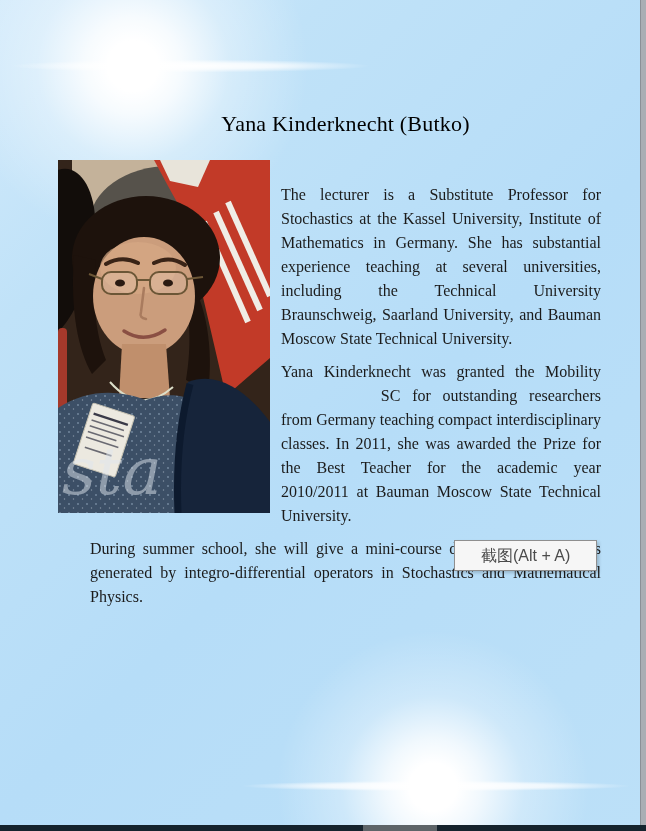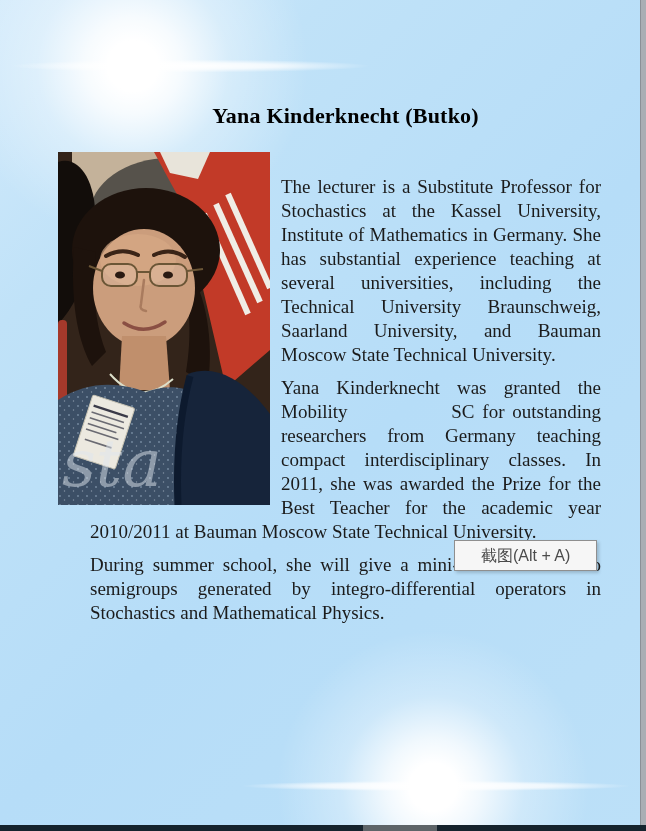--- a/index.html
+++ b/index.html
@@ -38,35 +38,35 @@
     background: radial-gradient(ellipse 50% 50% at 55% 50%,
       rgba(255,255,255,0.98) 0%, rgba(255,255,255,0.7) 45%,
       rgba(255,255,255,0) 75%);
   }
   .content {
     position: absolute;
     left: 90px; top: 103px; width: 511px;
     color: #1b1b1b;
   }
   .page-title {
-    margin: 0 0 46px 0;
+    margin: 8px 0 46px 0;
     font-size: 22px; line-height: 26px;
-    font-weight: bold; text-align: center; color: #000;
+    font-weight: normal; text-align: center; color: #000;
     letter-spacing: 0.2px;
   }
   .photo-wrap {
     float: left;
     width: 212px; height: 353px;
     margin: -23px 11px 8px -32px;
     overflow: hidden;
   }
   .photo-wrap svg { display: block; }
   .content p {
     margin: 0 0 9px 0;
-    font-size: 19px; line-height: 24px;
+    font-size: 16px; line-height: 24px;
     text-align: justify;
   }
   .obscured-gap { display: inline-block; width: 88px; height: 1px; }
   .tooltip {
     position: absolute;
     left: 454px; top: 540px; height: 31px;
     box-sizing: border-box;
     padding: 3px 26px;
     background: #f6f6f6;
     border: 1px solid #8f8f8f;

